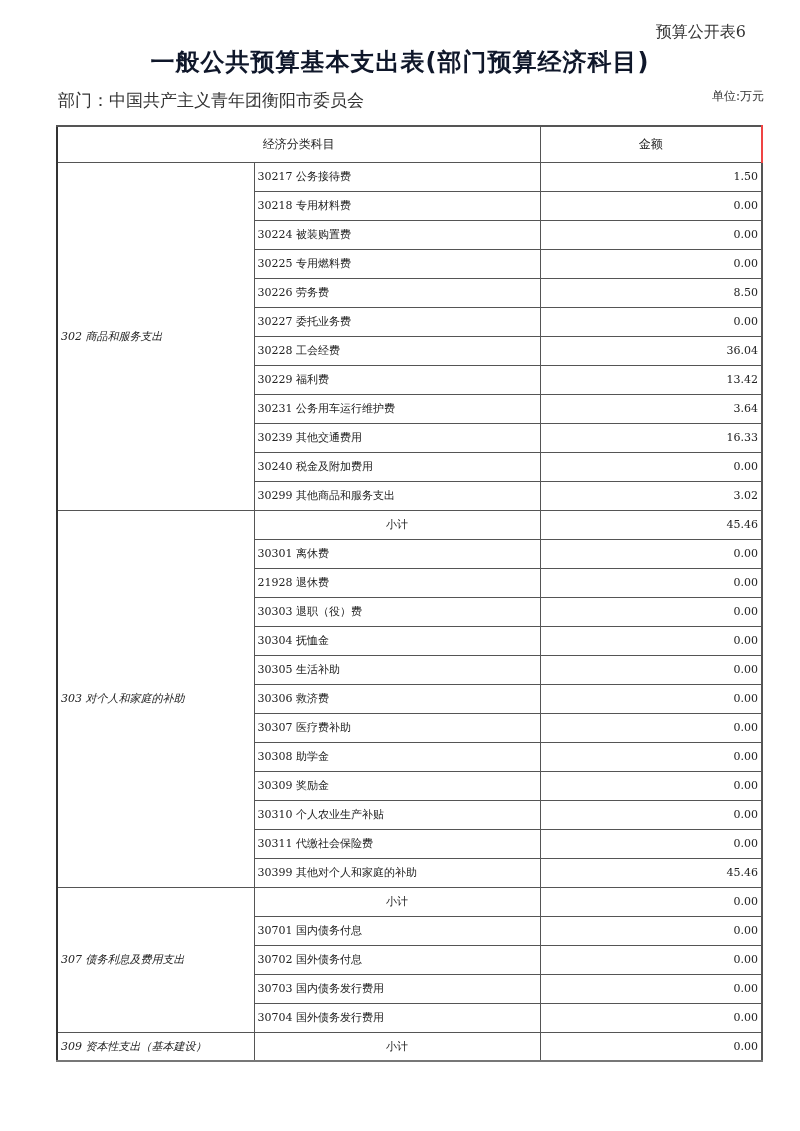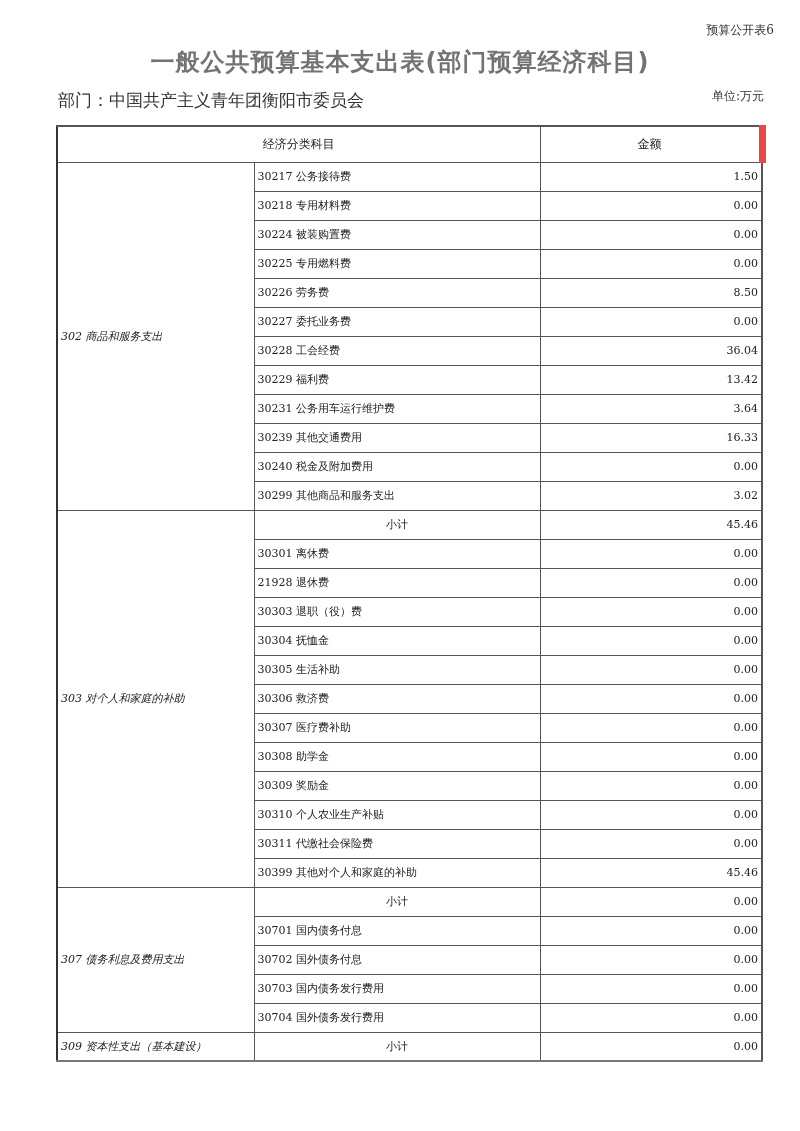--- a/index.html
+++ b/index.html
@@ -1,29 +1,29 @@
 <!DOCTYPE html>
 <html><head>
 <meta charset="utf-8">
 <style>
   html, body { margin:0; padding:0; background:#ffffff; }
   body { width:800px; height:1131px; position:relative; font-family:"DejaVu Serif","Liberation Serif",serif; color:#222; overflow:hidden; }
-  .corner { position:absolute; right:26px; top:22px; font-size:12px; color:#333; }
-  .title { position:absolute; left:0; width:800px; top:46px; text-align:center; font-size:24px; font-family:"DejaVu Sans","Liberation Sans",sans-serif; font-weight:bold; letter-spacing:1px; color:#737373; }
+  .corner { position:absolute; right:54px; top:22px; font-size:16px; color:#333; }
+  .title { position:absolute; left:0; width:800px; top:46px; text-align:center; font-size:24px; font-family:"DejaVu Sans","Liberation Sans",sans-serif; font-weight:bold; letter-spacing:1px; color:#0f172a; }
   .dept { position:absolute; left:58px; top:89px; font-size:17px; color:#333; }
   .unit { position:absolute; right:36px; top:88px; font-size:12px; color:#333; }
   table { position:absolute; left:56px; top:125px; border-collapse:collapse; table-layout:fixed; width:705px; }
   td, th { border:1px solid #555; font-weight:normal; font-size:11px; padding:0 3px; height:29px; box-sizing:border-box; white-space:nowrap; overflow:hidden; }
   th { height:36px; font-size:12px; text-align:center; }
   td.cat { text-align:left; vertical-align:middle; border-left:2px solid #333;font-style:italic; }
   td.item { text-align:left; }
   td.sub { text-align:center; }
   td.amt { text-align:right; border-right:2px solid #555; }
   th.h1 { border-left:2px solid #333; border-top:2px solid #555; }
-  th.h2 { border-top:2px solid #555; border-right:7px solid #ef4444; }
+  th.h2 { border-top:2px solid #555; border-right:2px solid #ef4444; }
   tr.last td { border-bottom:2px solid #777;margin-left:16px; }
 </style>
 </head>
 <body>
 
 <div class="corner">预算公开表6</div>
 <div class="title">一般公共预算基本支出表(部门预算经济科目)</div>
 <div class="dept">部门：中国共产主义青年团衡阳市委员会</div>
 <div class="unit">单位:万元</div>
 

